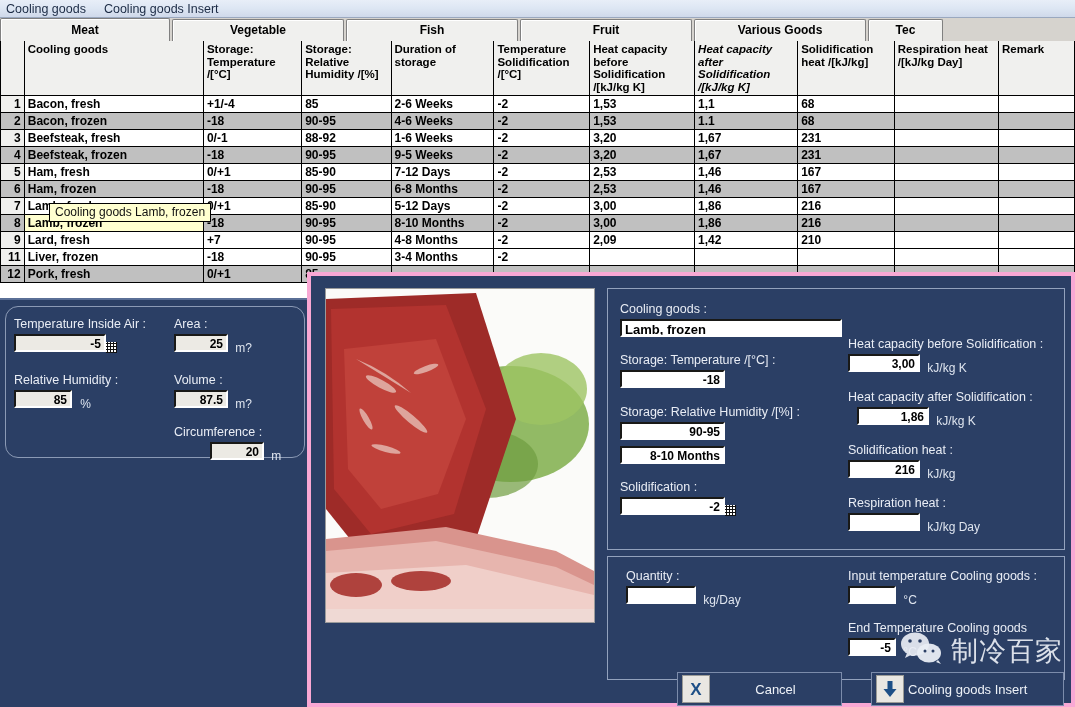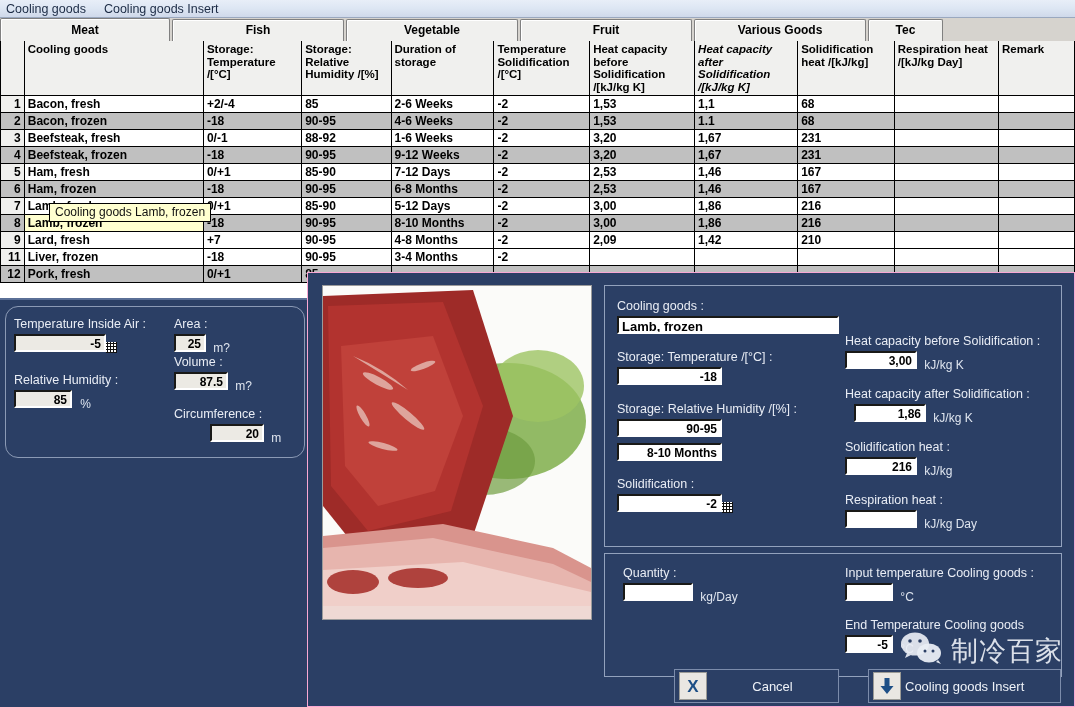--- a/index.html
+++ b/index.html
@@ -91,21 +91,21 @@
     background:
       linear-gradient(#111 1px,transparent 1px) 0 1px/11px 3px repeat,
       linear-gradient(90deg,#111 1px,transparent 1px) 1px 0/3px 11px repeat,
       #fff;
     vertical-align:-1px;overflow:hidden;
   }
 
   
   #rightdlg{
     position:absolute;left:307px;top:272px;width:768px;height:435px;
-    background:#2b3f65;border:1px solid #f9a8d4;box-sizing:border-box;
+    background:#2b3f65;border:4px solid #f9a8d4;box-sizing:border-box;
   }
   #photo{
     position:absolute;left:14px;top:12px;width:270px;height:335px;
     border:1px solid #9b9b9b;box-sizing:border-box;overflow:hidden;background:#fff;
     position:absolute;
   }
   .panel{
     position:absolute;border:1px solid #93a2bd;box-sizing:border-box;
     background:#2b3f65;
   }
@@ -136,22 +136,22 @@
 </head>
 <body>
 
 <div id="menubar">
   <span class="menu-item">Cooling goods</span>
   <span class="menu-item">Cooling goods Insert</span>
 </div>
 
 <div id="tabstrip">
     <div class="tab" style="width: 170px; height: 23px; line-height: 22px;">Meat</div>
+    <div class="tab" style="width: 172px;">Vegetable</div>
     <div class="tab" style="width: 172px;">Fish</div>
-    <div class="tab" style="width: 172px;">Vegetable</div>
     <div class="tab" style="width: 172px;">Fruit</div>
     <div class="tab" style="width: 172px;">Various Goods</div>
     <div class="tab" style="width: 75px;">Tec</div>
   </div>
 
 <div id="maingrid">
   <table class="grid" id="grid-table">
     <thead>
         <tr id="grid-head">
           <th class="cornerhdr" style="width: 24px;"></th>
@@ -164,21 +164,21 @@
           <th style="width: 105px; font-style: italic;">Heat capacity after Solidification /[kJ/kg K]</th>
           <th style="width: 98px;">Solidification heat /[kJ/kg]</th>
           <th style="width: 107px;">Respiration heat /[kJ/kg Day]</th>
           <th style="width: 78px;">Remark</th>
         </tr>
       </thead>
     <tbody id="grid-body">
         <tr>
           <td class="rowidx">1</td>
           <td>Bacon, fresh</td>
-          <td>+2/-4</td>
+          <td>+1/-4</td>
           <td>85</td>
           <td>2-6 Weeks</td>
           <td>-2</td>
           <td>1,53</td>
           <td>1,1</td>
           <td>68</td>
           <td></td>
           <td></td>
         </tr>
         <tr class="alt">
@@ -205,21 +205,21 @@
           <td>1,67</td>
           <td>231</td>
           <td></td>
           <td></td>
         </tr>
         <tr class="alt">
           <td class="rowidx">4</td>
           <td>Beefsteak, frozen</td>
           <td>-18</td>
           <td>90-95</td>
-          <td>9-12 Weeks</td>
+          <td>9-5 Weeks</td>
           <td>-2</td>
           <td>3,20</td>
           <td>1,67</td>
           <td>231</td>
           <td></td>
           <td></td>
         </tr>
         <tr>
           <td class="rowidx">5</td>
           <td>Ham, fresh</td>
@@ -328,24 +328,24 @@
         </div>
         <div class="fl" style="margin-top:18px;">Relative Humidity :</div>
         <div style="margin-top:3px;">
           <span class="inp" style="width:58px;">85</span>
           <span class="unit" style="margin-left:5px;">%</span>
         </div>
       </div>
       <div style="width:120px;">
         <div class="fl">Area :</div>
         <div style="margin-top:3px;">
-          <span class="inp" style="width:32px;">25</span>
+          <span class="inp" style="width:54px;">25</span>
           <span class="unit" style="margin-left:4px;">m?</span>
         </div>
-        <div class="fl" style="">Volume :</div>
+        <div class="fl" style="margin-top:18px;">Volume :</div>
         <div style="margin-top:3px;">
           <span class="inp" style="width:54px;">87.5</span>
           <span class="unit" style="margin-left:4px;">m?</span>
         </div>
         <div class="fl" style="margin-top:14px;">Circumference :</div>
         <div style="margin-top:3px;padding-left:36px;">
           <span class="inp" style="width:54px;">20</span>
           <span class="unit" style="margin-left:4px;">m</span>
         </div>
       </div>

